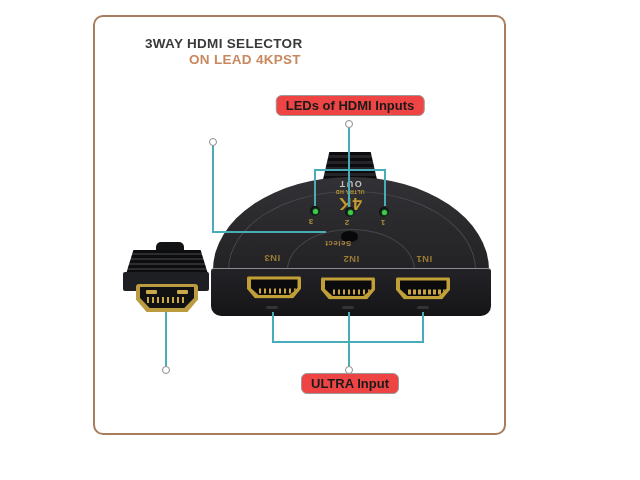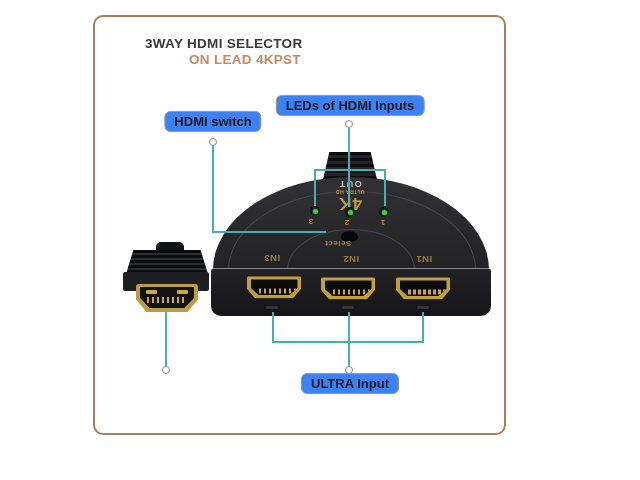--- a/index.html
+++ b/index.html
@@ -9,21 +9,21 @@
 
   
   .frame{left:93px;top:15px;width:413px;height:420px;border:2px solid #a87c5f;
          border-radius:10px;box-sizing:border-box;}
 
   
   .title{left:145px;top:36px;font-size:13.5px;font-weight:bold;color:#3a3a3a;letter-spacing:.3px;}
   .subtitle{left:145px;top:52px;font-size:13.5px;font-weight:bold;color:#c9885f;letter-spacing:.3px;margin-left:44px;}
 
   
-  .callout-box{background:#3b82f6;border:1.5px solid #9a9a9a;border-radius:6px;
+  .callout-box{background:#ef4444;border:1.5px solid #9a9a9a;border-radius:6px;
                padding:2px 9px;font-size:13px;font-weight:600;color:#1a1a1a;
                white-space:nowrap;transform:translateX(-50%);}
   .dot{width:6px;height:6px;border:1.2px solid #8a8a8a;border-radius:50%;background:#fff;
        transform:translate(-50%,-50%);}
 
   
   .cline{background:#49acb9;}
 
   
   .plug-nub{left:156px;top:242px;width:28px;height:12px;background:#121315;border-radius:5px 5px 0 0;}
@@ -159,17 +159,16 @@
   <div class="abs cline" style="left:272px;top:312px;width:2px;height:31px;"></div>
   <div class="abs cline" style="left:348px;top:312px;width:2px;height:54px;"></div>
   <div class="abs cline" style="left:422px;top:312px;width:2px;height:31px;"></div>
   <div class="abs cline" style="left:272px;top:341px;width:152px;height:2px;"></div>
 
   <div class="abs dot" style="left:213px;top:142px;"></div>
   <div class="abs dot" style="left:349px;top:124px;"></div>
   <div class="abs dot" style="left:166px;top:370px;"></div>
   <div class="abs dot" style="left:349px;top:370px;"></div>
 
-  <div class="abs callout-box" style="left:213px;top:111px;">HDMI switch</div>
   <div class="abs callout-box" style="left:350px;top:95px;">LEDs of HDMI Inputs</div>
   <div class="abs callout-box" style="left:350px;top:373px;">ULTRA Input</div>
 
 </div>
 
 </body></html>

